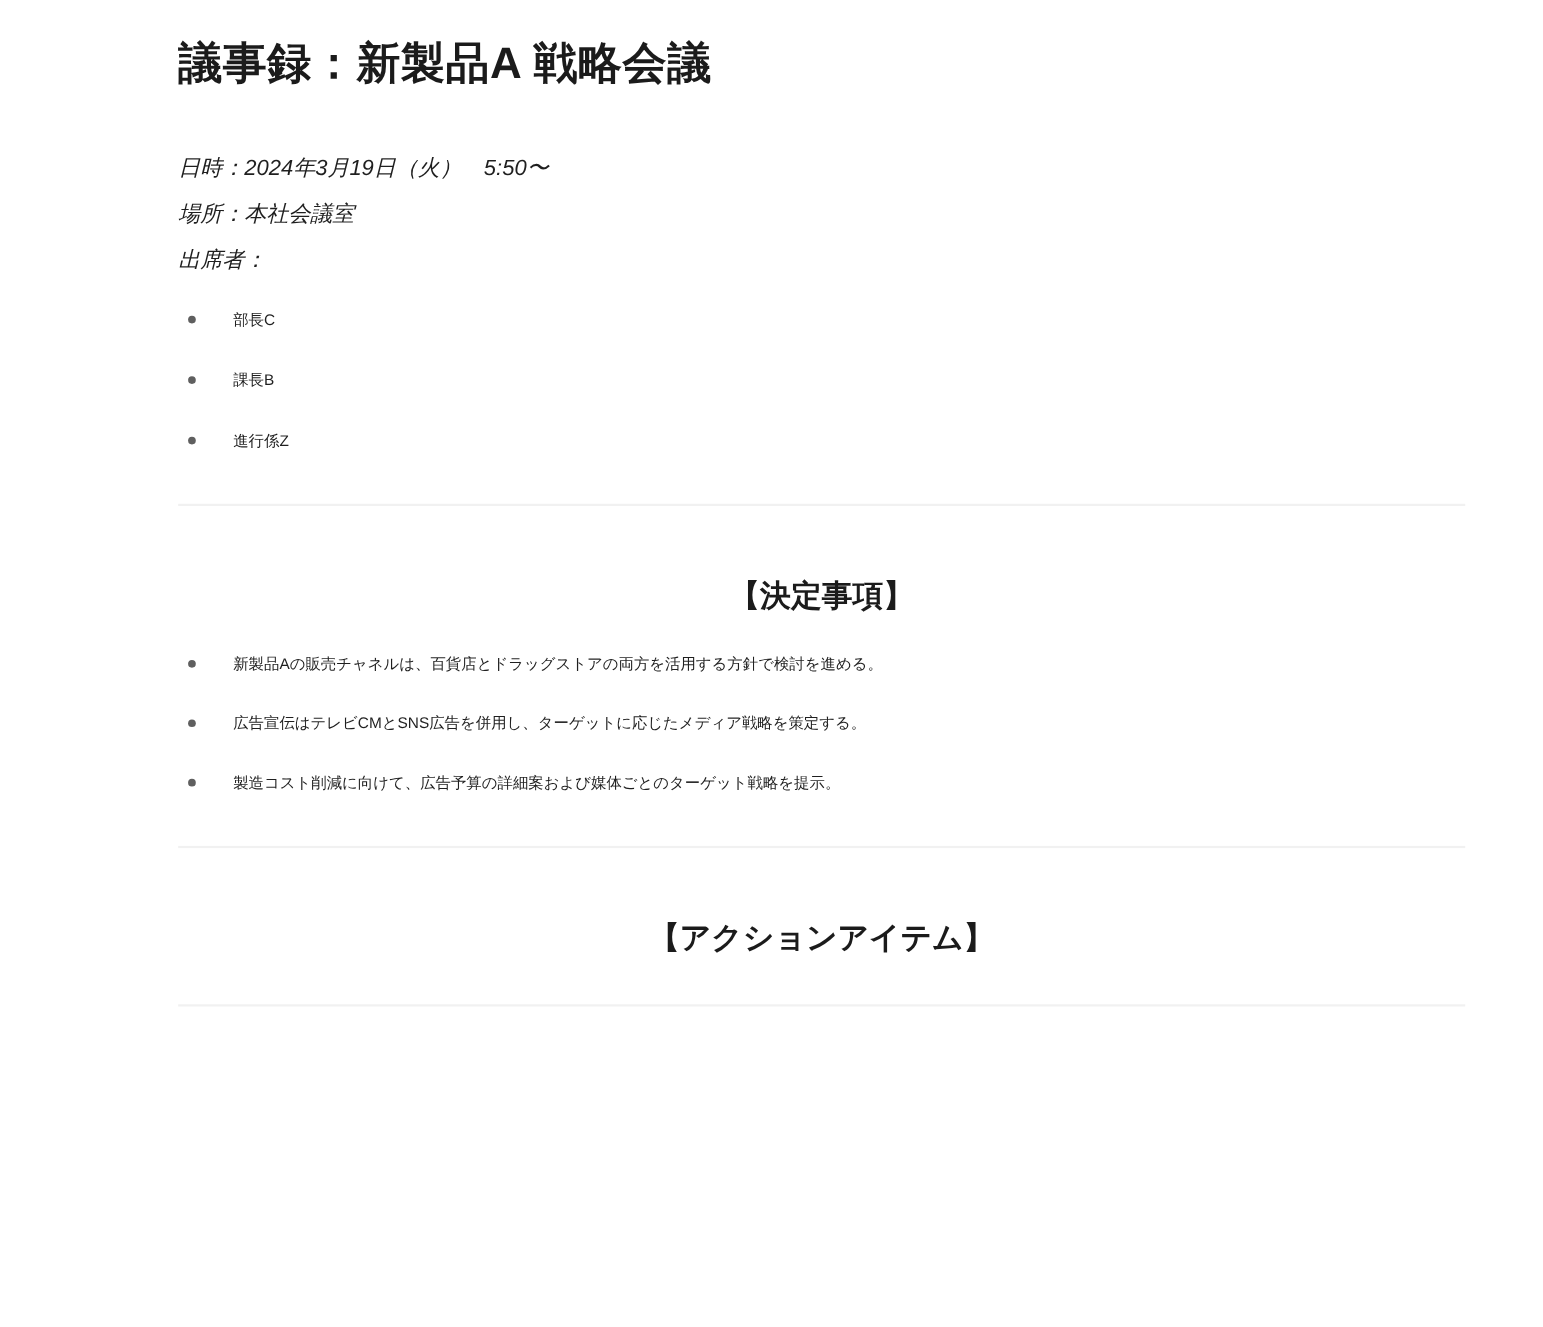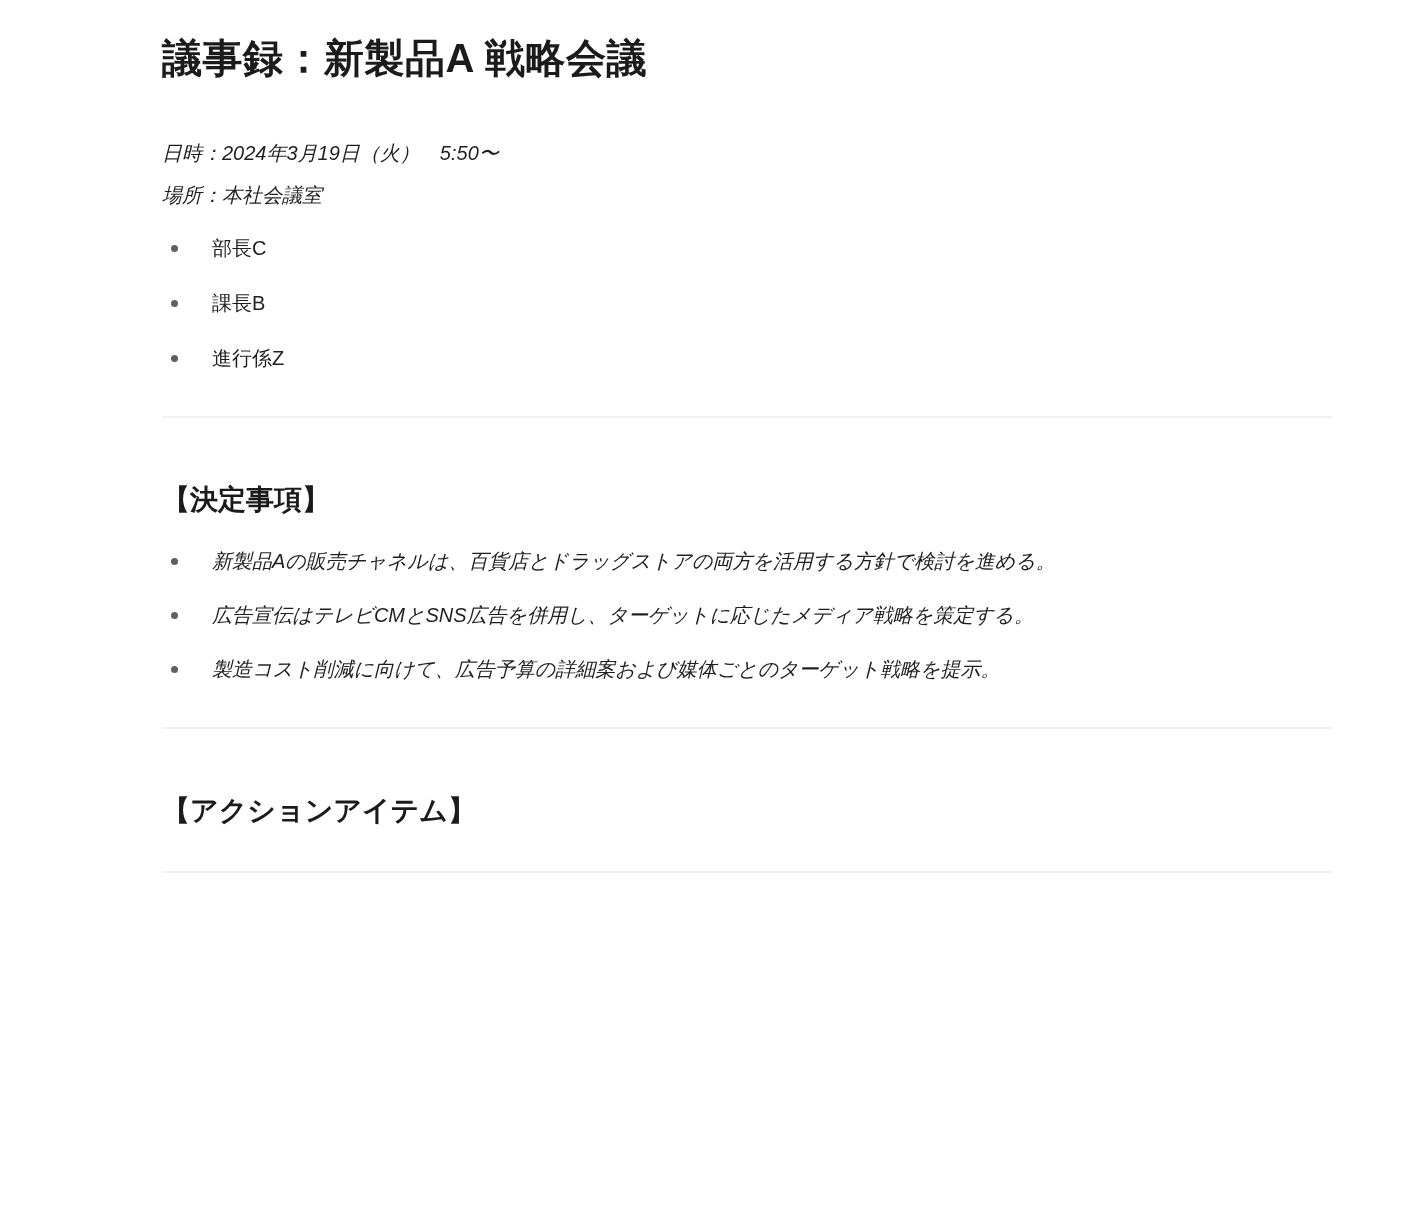--- a/index.html
+++ b/index.html
@@ -37,21 +37,21 @@
     color: #1f1f1f;
     font-style: italic;
   }
   ul.bullet-list {
     list-style: none;
     margin-top: 16px;
   }
   ul.bullet-list li {
     position: relative;
     padding-left: 50px;
-    font-size: 20px;
+    font-size: 14px;
     line-height: 32px;
     color: #1f1f1f;
     margin-bottom: 23px;
   }
   ul.bullet-list li:last-child { margin-bottom: 12px; }
   .bullet-dot {
     position: absolute;
     left: 9px;
     top: 13px;
     width: 7px;
@@ -63,41 +63,42 @@
     border: none;
     border-top: 2px solid #f1f1f1;
     margin: 42px 0 0 0;
   }
   h2.section-heading {
     font-size: 28px;
     line-height: 36px;
     font-weight: 700;
     color: #1b1b1b;
     margin-top: 64px;
+    text-align: center;
   }
   .section ul.bullet-list {
     margin-top: 27px;
   }
   .section ul.bullet-list li {
     margin-bottom: 22px;
-    font-style: italic;
   }
 </style>
 </head>
 <body>
 
 <div class="page">
   <div class="doc">
     <div class="doc-inner">
 
       <h1 class="doc-title">議事録：新製品A 戦略会議</h1>
 
       <div class="meta">
         <p>日時：2024年3月19日（火）　5:50〜</p>
         <p>場所：本社会議室</p>
+        <p>出席者：</p>
       </div>
 
       <ul class="bullet-list">
         <li>
           <span class="bullet-dot"></span>
           <span>部長C</span>
         </li>
         <li>
           <span class="bullet-dot"></span>
           <span>課長B</span>

